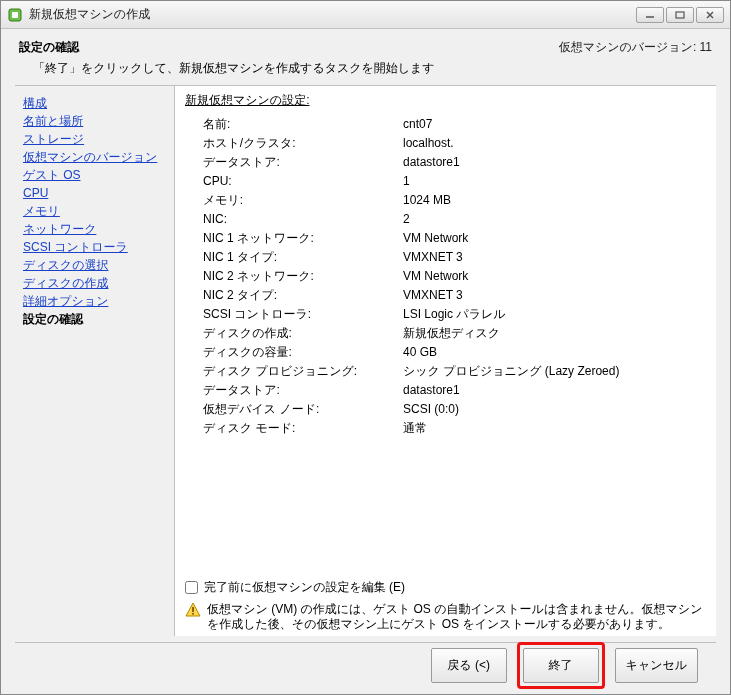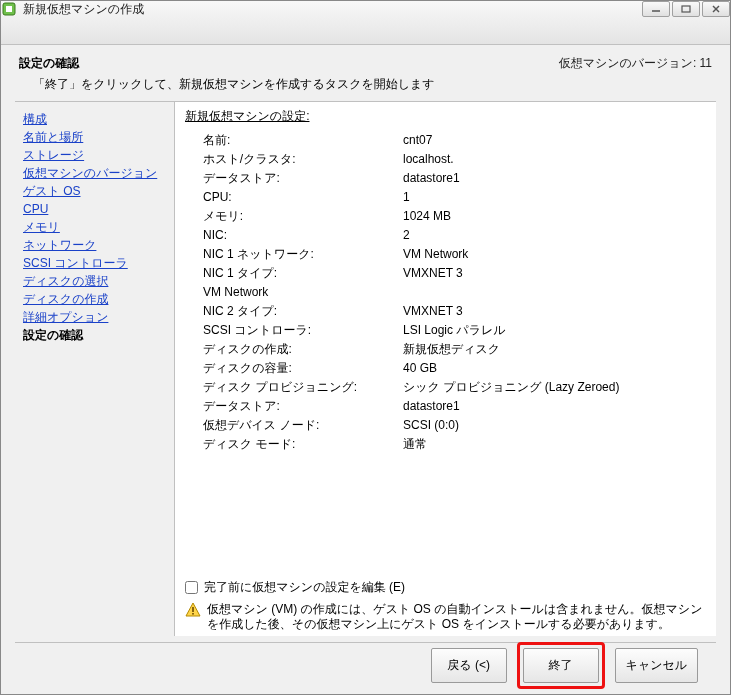--- a/index.html
+++ b/index.html
@@ -13,25 +13,26 @@
   }
   .window {
     width: 731px;
     height: 695px;
     border: 1px solid #888;
     background: #f0f0f0;
     display: flex;
     flex-direction: column;
   }
   .titlebar {
-    height: 44px;
+    height: 28px;
     background: linear-gradient(#f8f8f8, #e4e4e4);
     border-bottom: 1px solid #c0c0c0;
     display: flex;
-    padding: 0 0;
+    align-items: center;
+    padding: 0 6px;
   }
   .titlebar .icon {
     width: 16px; height: 16px;
     margin-right: 6px;
     display: flex; align-items: center; justify-content: center;
   }
   .titlebar .title { flex: 1; font-size: 12px; color: #222; }
   .win-controls { display: flex; gap: 2px; }
   .win-btn {
     width: 28px; height: 16px;
@@ -217,20 +218,21 @@
           </div>
           <div class="kv-row">
             <div class="kv-label">NIC 1 ネットワーク:</div>
             <div class="kv-value">VM Network</div>
           </div>
           <div class="kv-row">
             <div class="kv-label">NIC 1 タイプ:</div>
             <div class="kv-value">VMXNET 3</div>
           </div>
           <div class="kv-row">
+            <div class="kv-label">NIC 2 ネットワーク:</div>
             <div class="kv-value">VM Network</div>
           </div>
           <div class="kv-row">
             <div class="kv-label">NIC 2 タイプ:</div>
             <div class="kv-value">VMXNET 3</div>
           </div>
           <div class="kv-row">
             <div class="kv-label">SCSI コントローラ:</div>
             <div class="kv-value">LSI Logic パラレル</div>
           </div>

